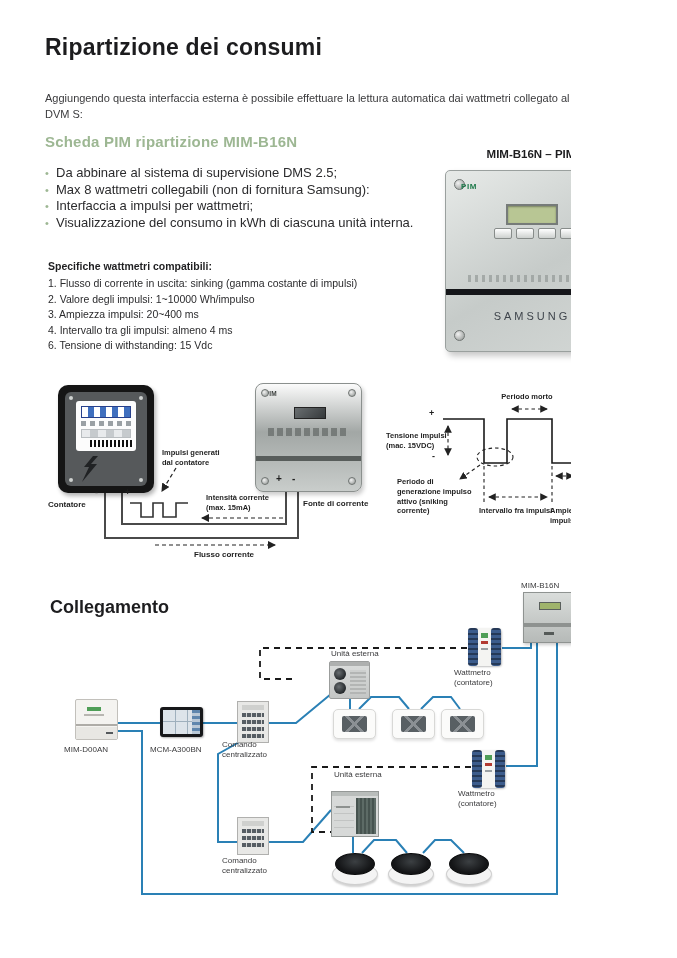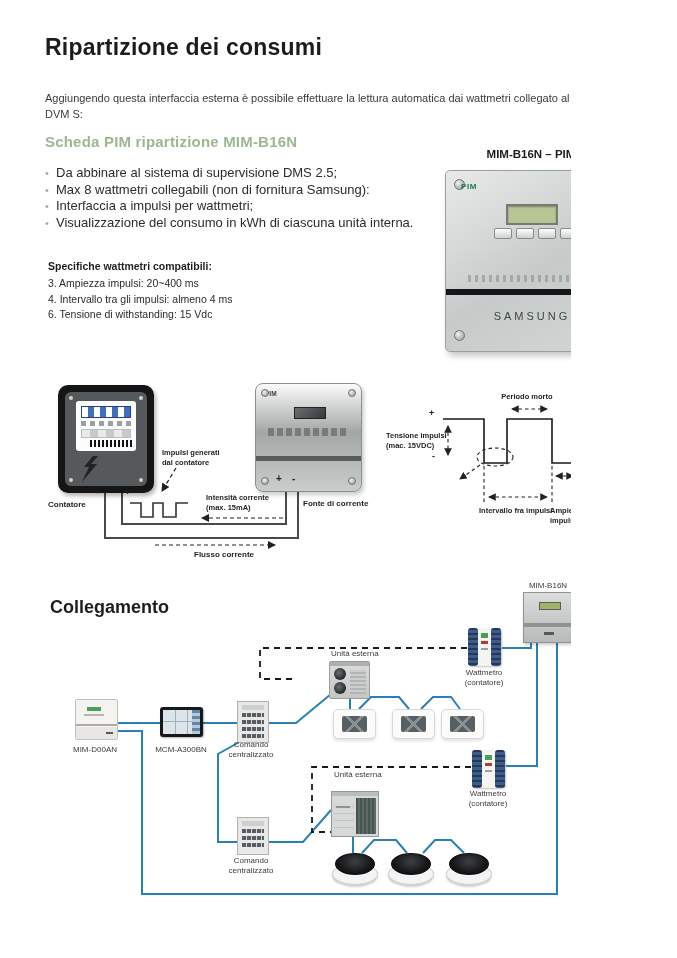--- a/index.html
+++ b/index.html
@@ -63,21 +63,21 @@
 
   .lbl{position:absolute;font-weight:bold;font-size:7.5px;color:#1e1e1e;line-height:1.3;white-space:pre-line;z-index:3;}
   .lbl.s8{font-size:8px;}
 
   
   .tab{left:650px;top:455px;width:27px;height:132px;background:#9aab97;display:flex;align-items:center;justify-content:center;}
   .tab span{writing-mode:vertical-rl;transform:rotate(180deg);color:#ffffff;font-size:7.5px;font-weight:bold;letter-spacing:.6px;white-space:nowrap;}
 
   
   .colleg-h{left:50px;top:597px;font-size:18px;font-weight:bold;color:#1d1d1f;}
-  .dlabel{position:absolute;font-size:8px;color:#3a3a3c;text-align:center;line-height:1.3;white-space:pre-line;z-index:3;}
+  .dlabel{position:absolute;font-size:8px;color:#3a3a3c;line-height:1.3;white-space:pre-line;z-index:3;}
 
   .mimb16n-mini{left:523px;top:592px;width:50px;height:49px;border:1px solid #8f9391;
         background:linear-gradient(180deg,#dadddb,#b6bab8);box-shadow:1px 2px 3px rgba(0,0,0,.2);}
   .mb-lcd{position:absolute;left:15px;top:9px;width:20px;height:6px;background:#9fb36b;border:1px solid #5a5f5c;}
   .mb-stripe{position:absolute;left:0;right:0;top:30px;height:4px;background:#8e9290;}
   .mb-dash{position:absolute;left:20px;top:39px;width:10px;height:3px;background:#555a58;}
 
   .wattmetro{width:33px;height:38px;border-radius:4px;background:#f4f4f2;box-shadow:1px 1px 2px rgba(0,0,0,.25);}
   .wm-side{position:absolute;top:0;bottom:0;width:10px;background:#3c5c8c;border-radius:3px;
            background-image:repeating-linear-gradient(180deg,rgba(0,0,0,.38) 0 2px,transparent 2px 5px);}
@@ -203,20 +203,22 @@
 
   <ul class="abs bullets z3">
     <li><span>Da abbinare al sistema di supervisione DMS 2.5;</span></li>
     <li><span>Max 8 wattmetri collegabili (non di fornitura Samsung):</span></li>
     <li><span>Interfaccia a impulsi per wattmetri;</span></li>
     <li><span>Visualizzazione del consumo in kWh di ciascuna unità interna.</span></li>
   </ul>
 
   <div class="abs specs-title z3">Specifiche wattmetri compatibili:</div>
   <div class="abs specs z3">
+    <div>1. Flusso di corrente in uscita: sinking (gamma costante di impulsi)</div>
+    <div>2. Valore degli impulsi: 1~10000 Wh/impulso</div>
     <div>3. Ampiezza impulsi: 20~400 ms</div>
     <div>4. Intervallo tra gli impulsi: almeno 4 ms</div>
     <div>6. Tensione di withstanding: 15 Vdc</div>
   </div>
 
   <div class="abs fig-caption z3">MIM-B16N – PIM</div>
   <div class="abs pim-big z2">
     <span class="screw s1"></span>
     <span class="screw s2"></span>
     <span class="screw s3"></span>
@@ -271,20 +273,24 @@
   <div class="lbl" style="left:162px;top:448px">Impulsi generati
 dal contatore</div>
   <div class="lbl" style="left:206px;top:493px">Intensità corrente
 (max. 15mA)</div>
   <div class="lbl s8" style="left:303px;top:499px">Fonte di corrente</div>
   <div class="lbl s8" style="left:194px;top:550px">Flusso corrente</div>
 
   <div class="lbl" style="left:496px;top:392px;width:62px;text-align:center">Periodo morto</div>
   <div class="lbl" style="left:386px;top:431px">Tensione impulsi
 (mac. 15VDC)</div>
+  <div class="lbl" style="left:397px;top:477px">Periodo di
+generazione impulso
+attivo (sniking
+corrente)</div>
   <div class="lbl" style="left:479px;top:506px">Intervallo fra impulsi</div>
   <div class="lbl" style="left:550px;top:506px">Ampiezza
 impulso</div>
   <div class="lbl" style="left:429px;top:408px;font-size:9px">+</div>
   <div class="lbl" style="left:432px;top:451px;font-size:9px">-</div>
 
   <div class="abs tab z3">
     <span>SISTEMI DI CONTROLLO</span>
   </div>
 

